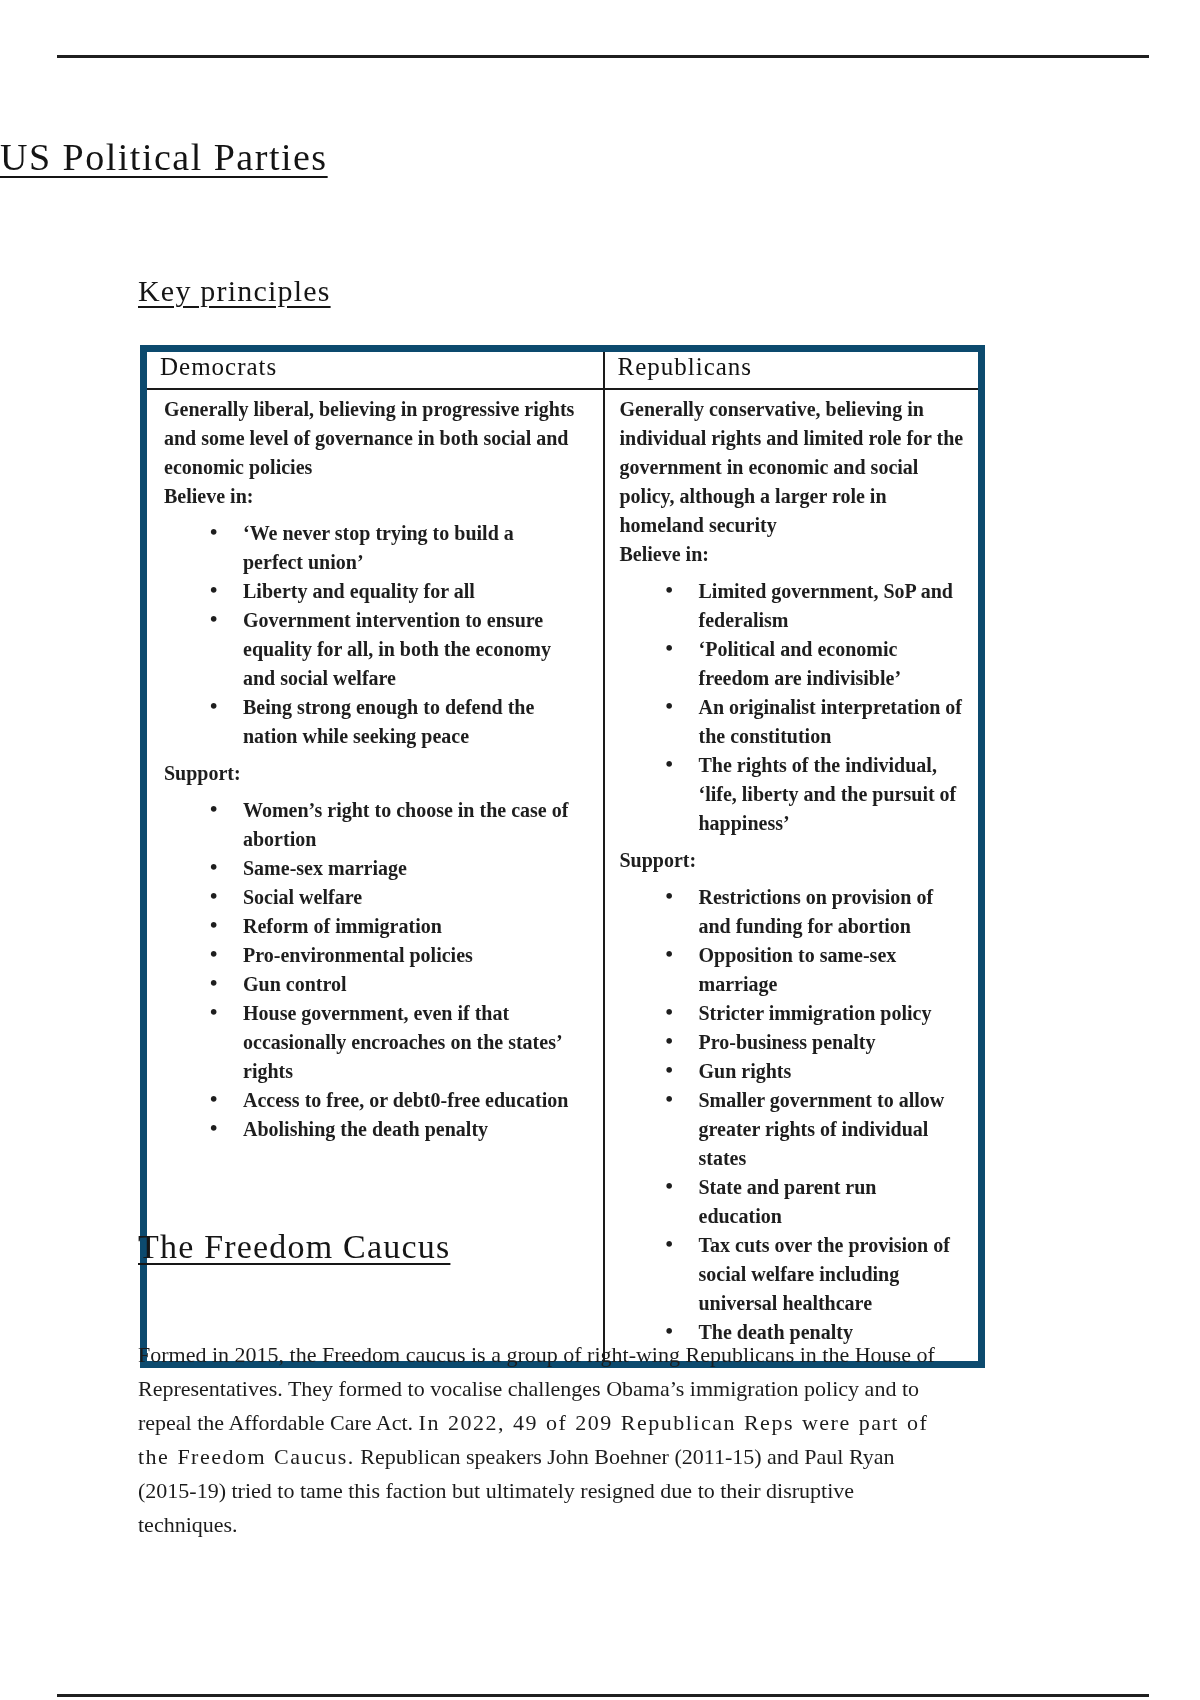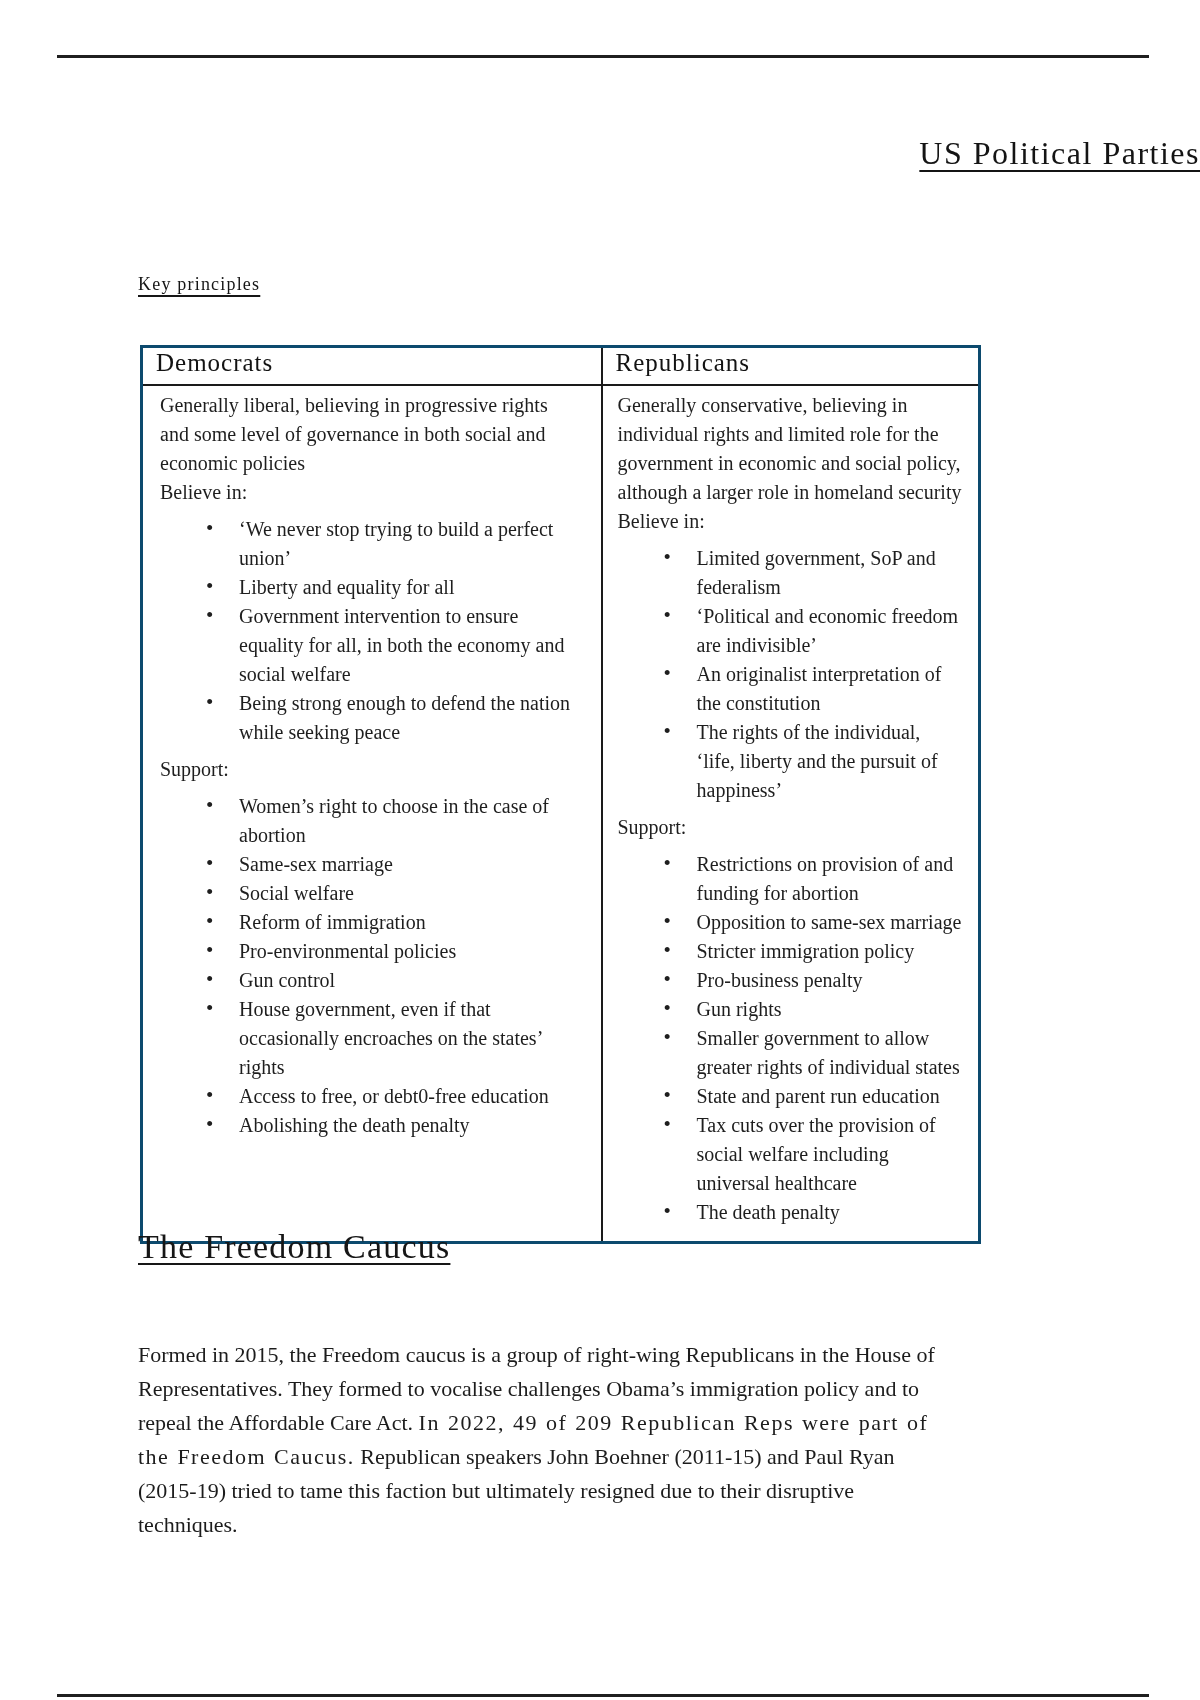--- a/index.html
+++ b/index.html
@@ -23,35 +23,35 @@
     background: #1f1f1f;
   }
   .rule.top { top: 55px; }
   .rule.bottom { top: 1694px; }
 
   .doc-title {
     position: absolute;
     top: 135px;
     left: 0;
     width: 1200px;
-    text-align: right;
-    font-size: 32px;
+    text-align: left;
+    font-size: 38px;
     letter-spacing: 1.5px;
     color: #141414;
   }
   .doc-title span {
     text-decoration: underline;
     text-decoration-thickness: 2px;
     text-underline-offset: 6px;
   }
 
   .section-heading {
     position: absolute;
     left: 138px;
-    font-size: 18px;
+    font-size: 30px;
     letter-spacing: 1.2px;
     color: #161616;
     text-decoration: underline;
     text-decoration-thickness: 2px;
     text-underline-offset: 5px;
   }
   .heading-key { top: 274px; }
   .heading-caucus { top: 1228px; font-size: 34px; }
 
   table.principles {
@@ -61,22 +61,23 @@
     width: 838px;
     height: 833px;
     border-collapse: collapse;
     table-layout: fixed;
   }
   table.principles th,
   table.principles td {
     border: 2px solid #1a1a1a;
     vertical-align: top;
     text-align: left;
-  }
-  table.principles { border: 3px solid #0c4a6e; }
+    font-weight: bold;
+  }
+  table.principles { border: 7px solid #0c4a6e; }
   col.dem { width: 460px; }
   col.rep { width: 378px; }
   table.principles th {
     font-size: 25px;
     font-weight: normal;
     letter-spacing: 1px;
     height: 33px;
     padding: 1px 8px 2px 13px;
     color: #131313;
   }

